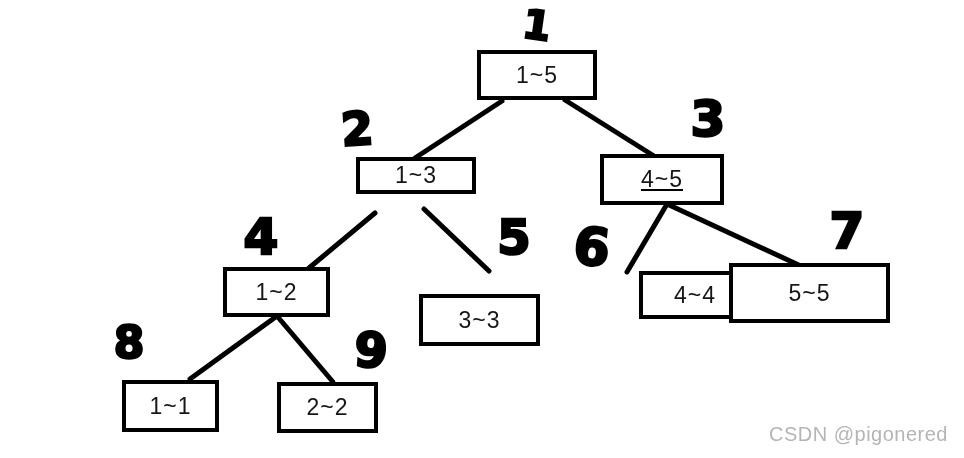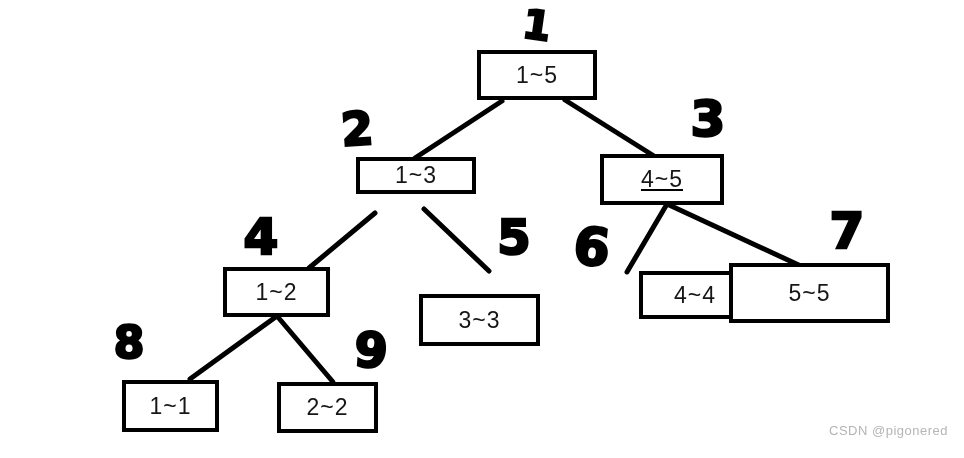--- a/index.html
+++ b/index.html
@@ -38,22 +38,22 @@
     font-family: "DejaVu Sans", sans-serif;
     font-weight: 700;
     color: var(--stroke, #000);
     -webkit-text-stroke: 2.5px var(--stroke, #000);
     line-height: 1;
     user-select: none;
   }
   .watermark {
     position: absolute;
     right: 16px;
-    bottom: 20px;
-    font-size: 13px;
+    bottom: 12px;
+    font-size: 20px;
     letter-spacing: 0.5px;
   }
 </style>
 </head>
 <body>
 
 <div class="canvas">
   <svg class="edges-layer">
       <line x1="502" y1="101" x2="415" y2="158" stroke="#000000" stroke-width="5" stroke-linecap="round"></line>
       <line x1="565" y1="100" x2="654" y2="156" stroke="#000000" stroke-width="5" stroke-linecap="round"></line>

